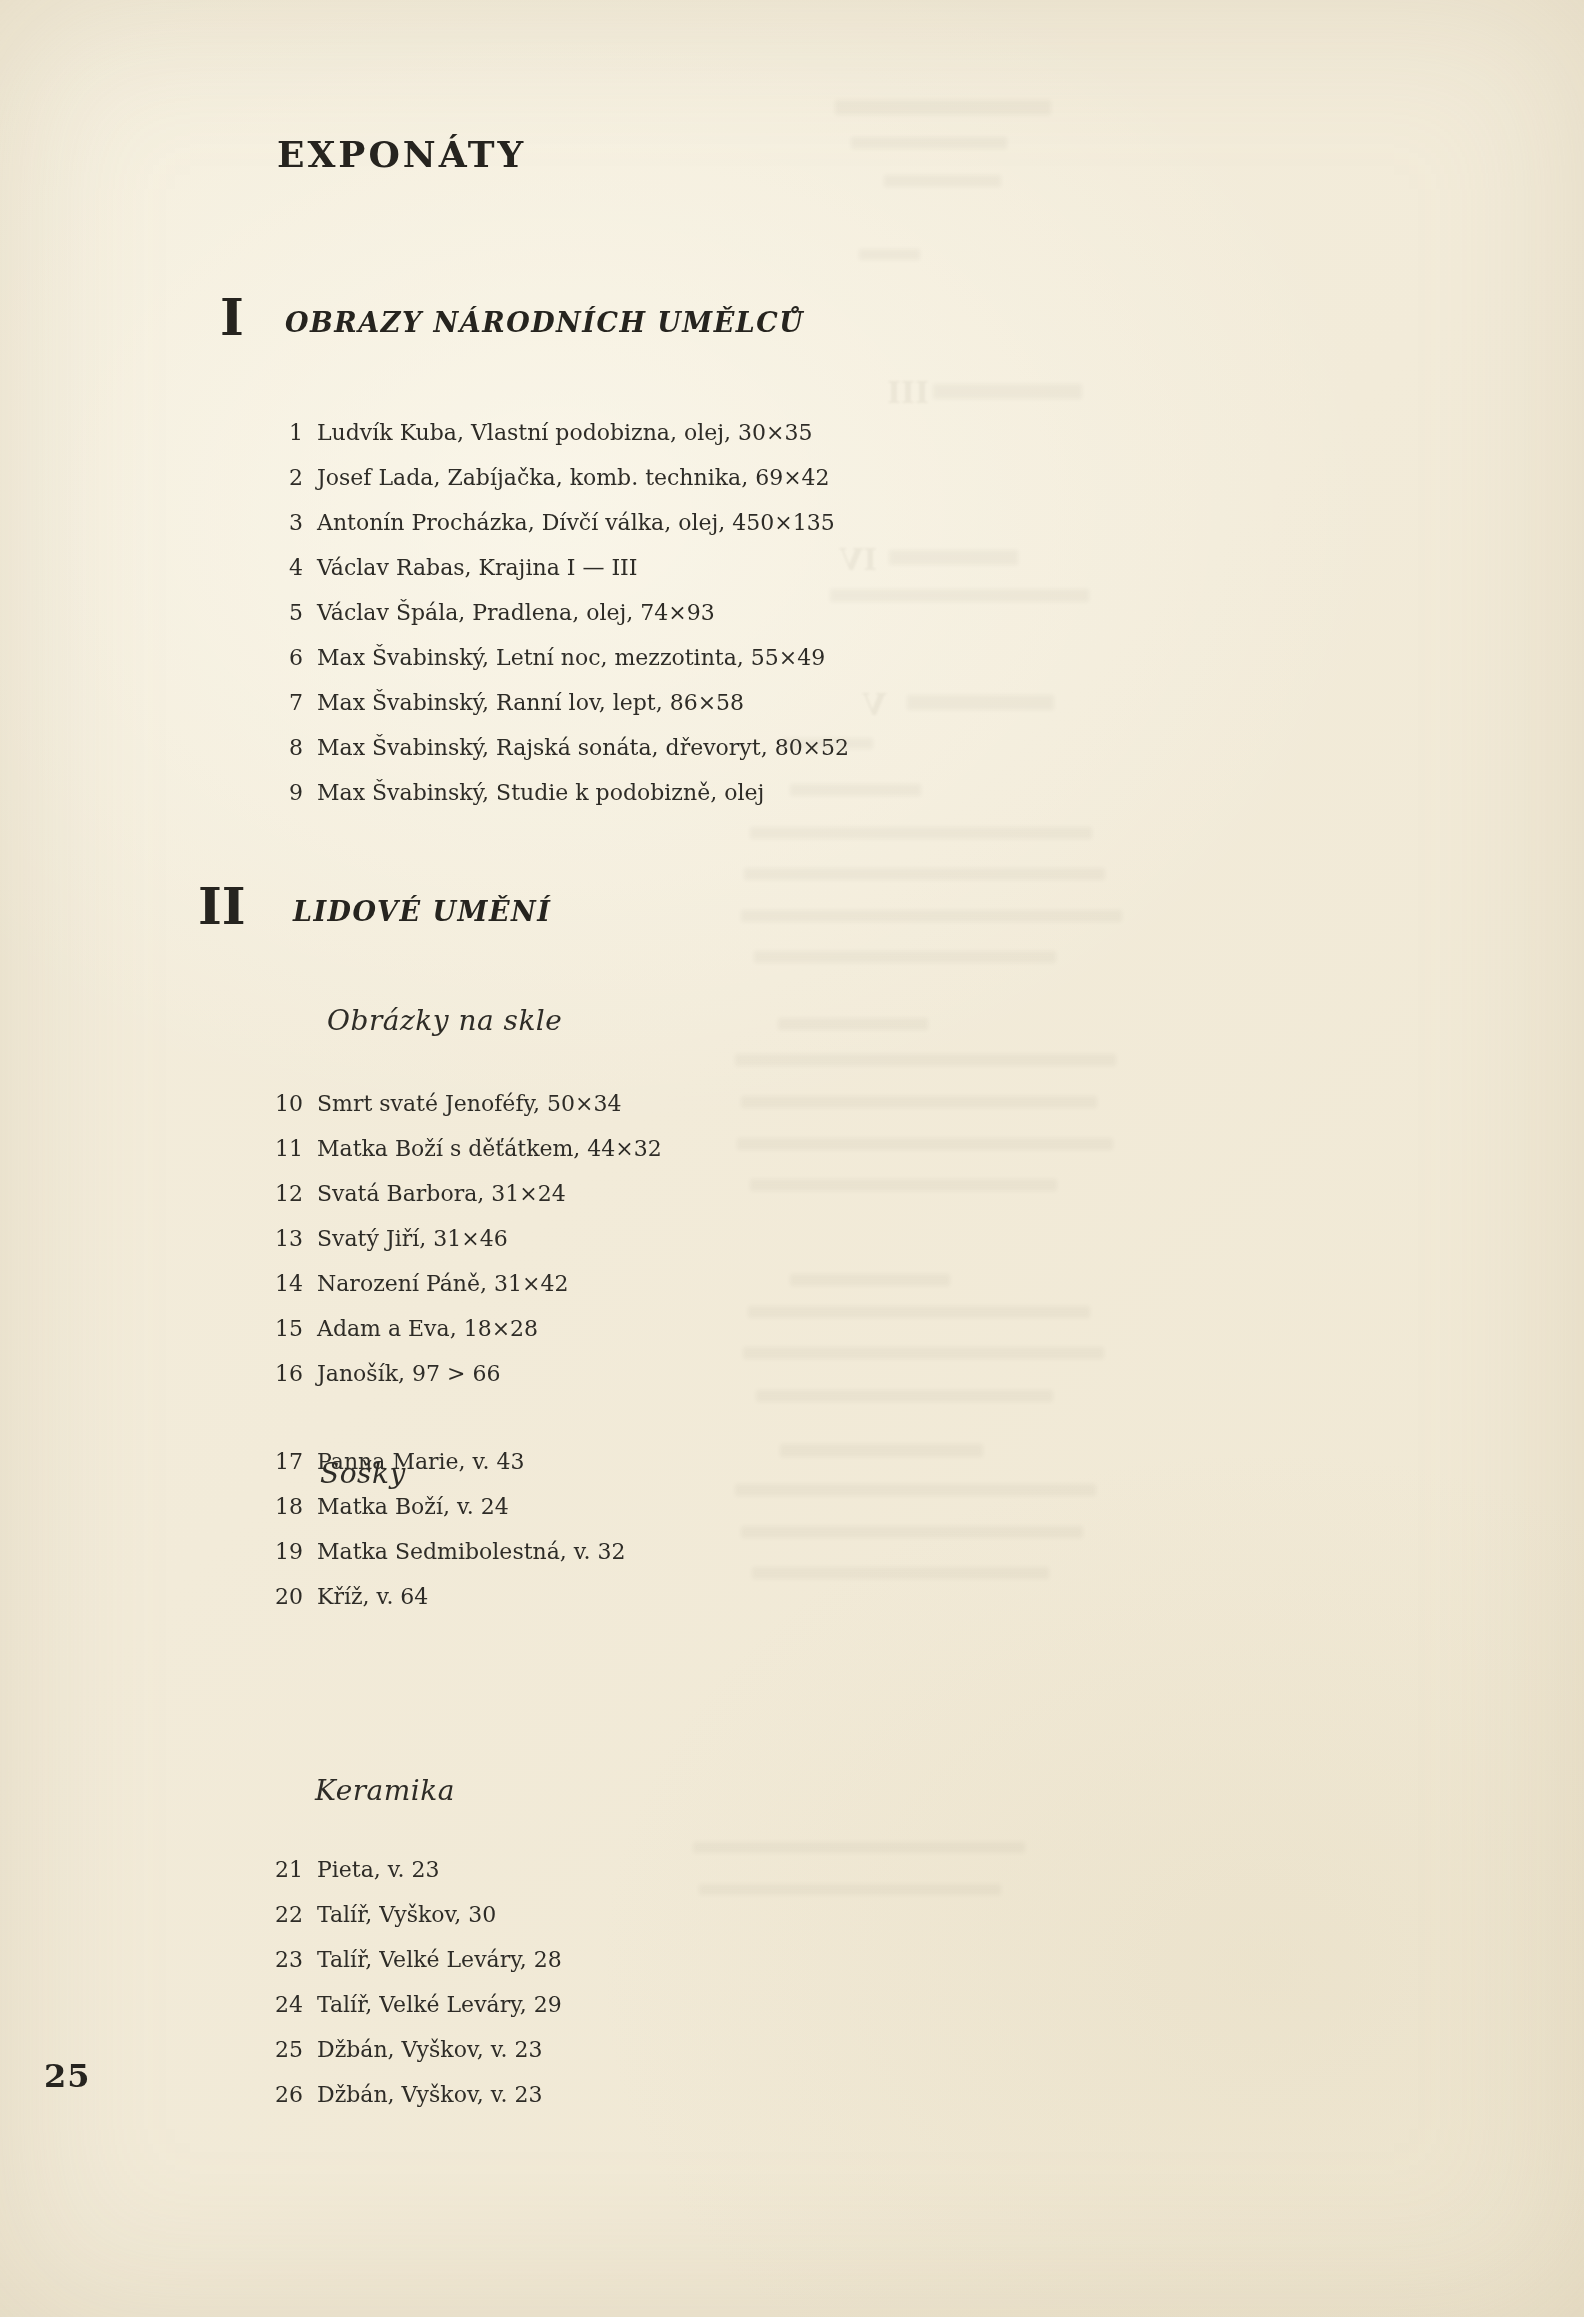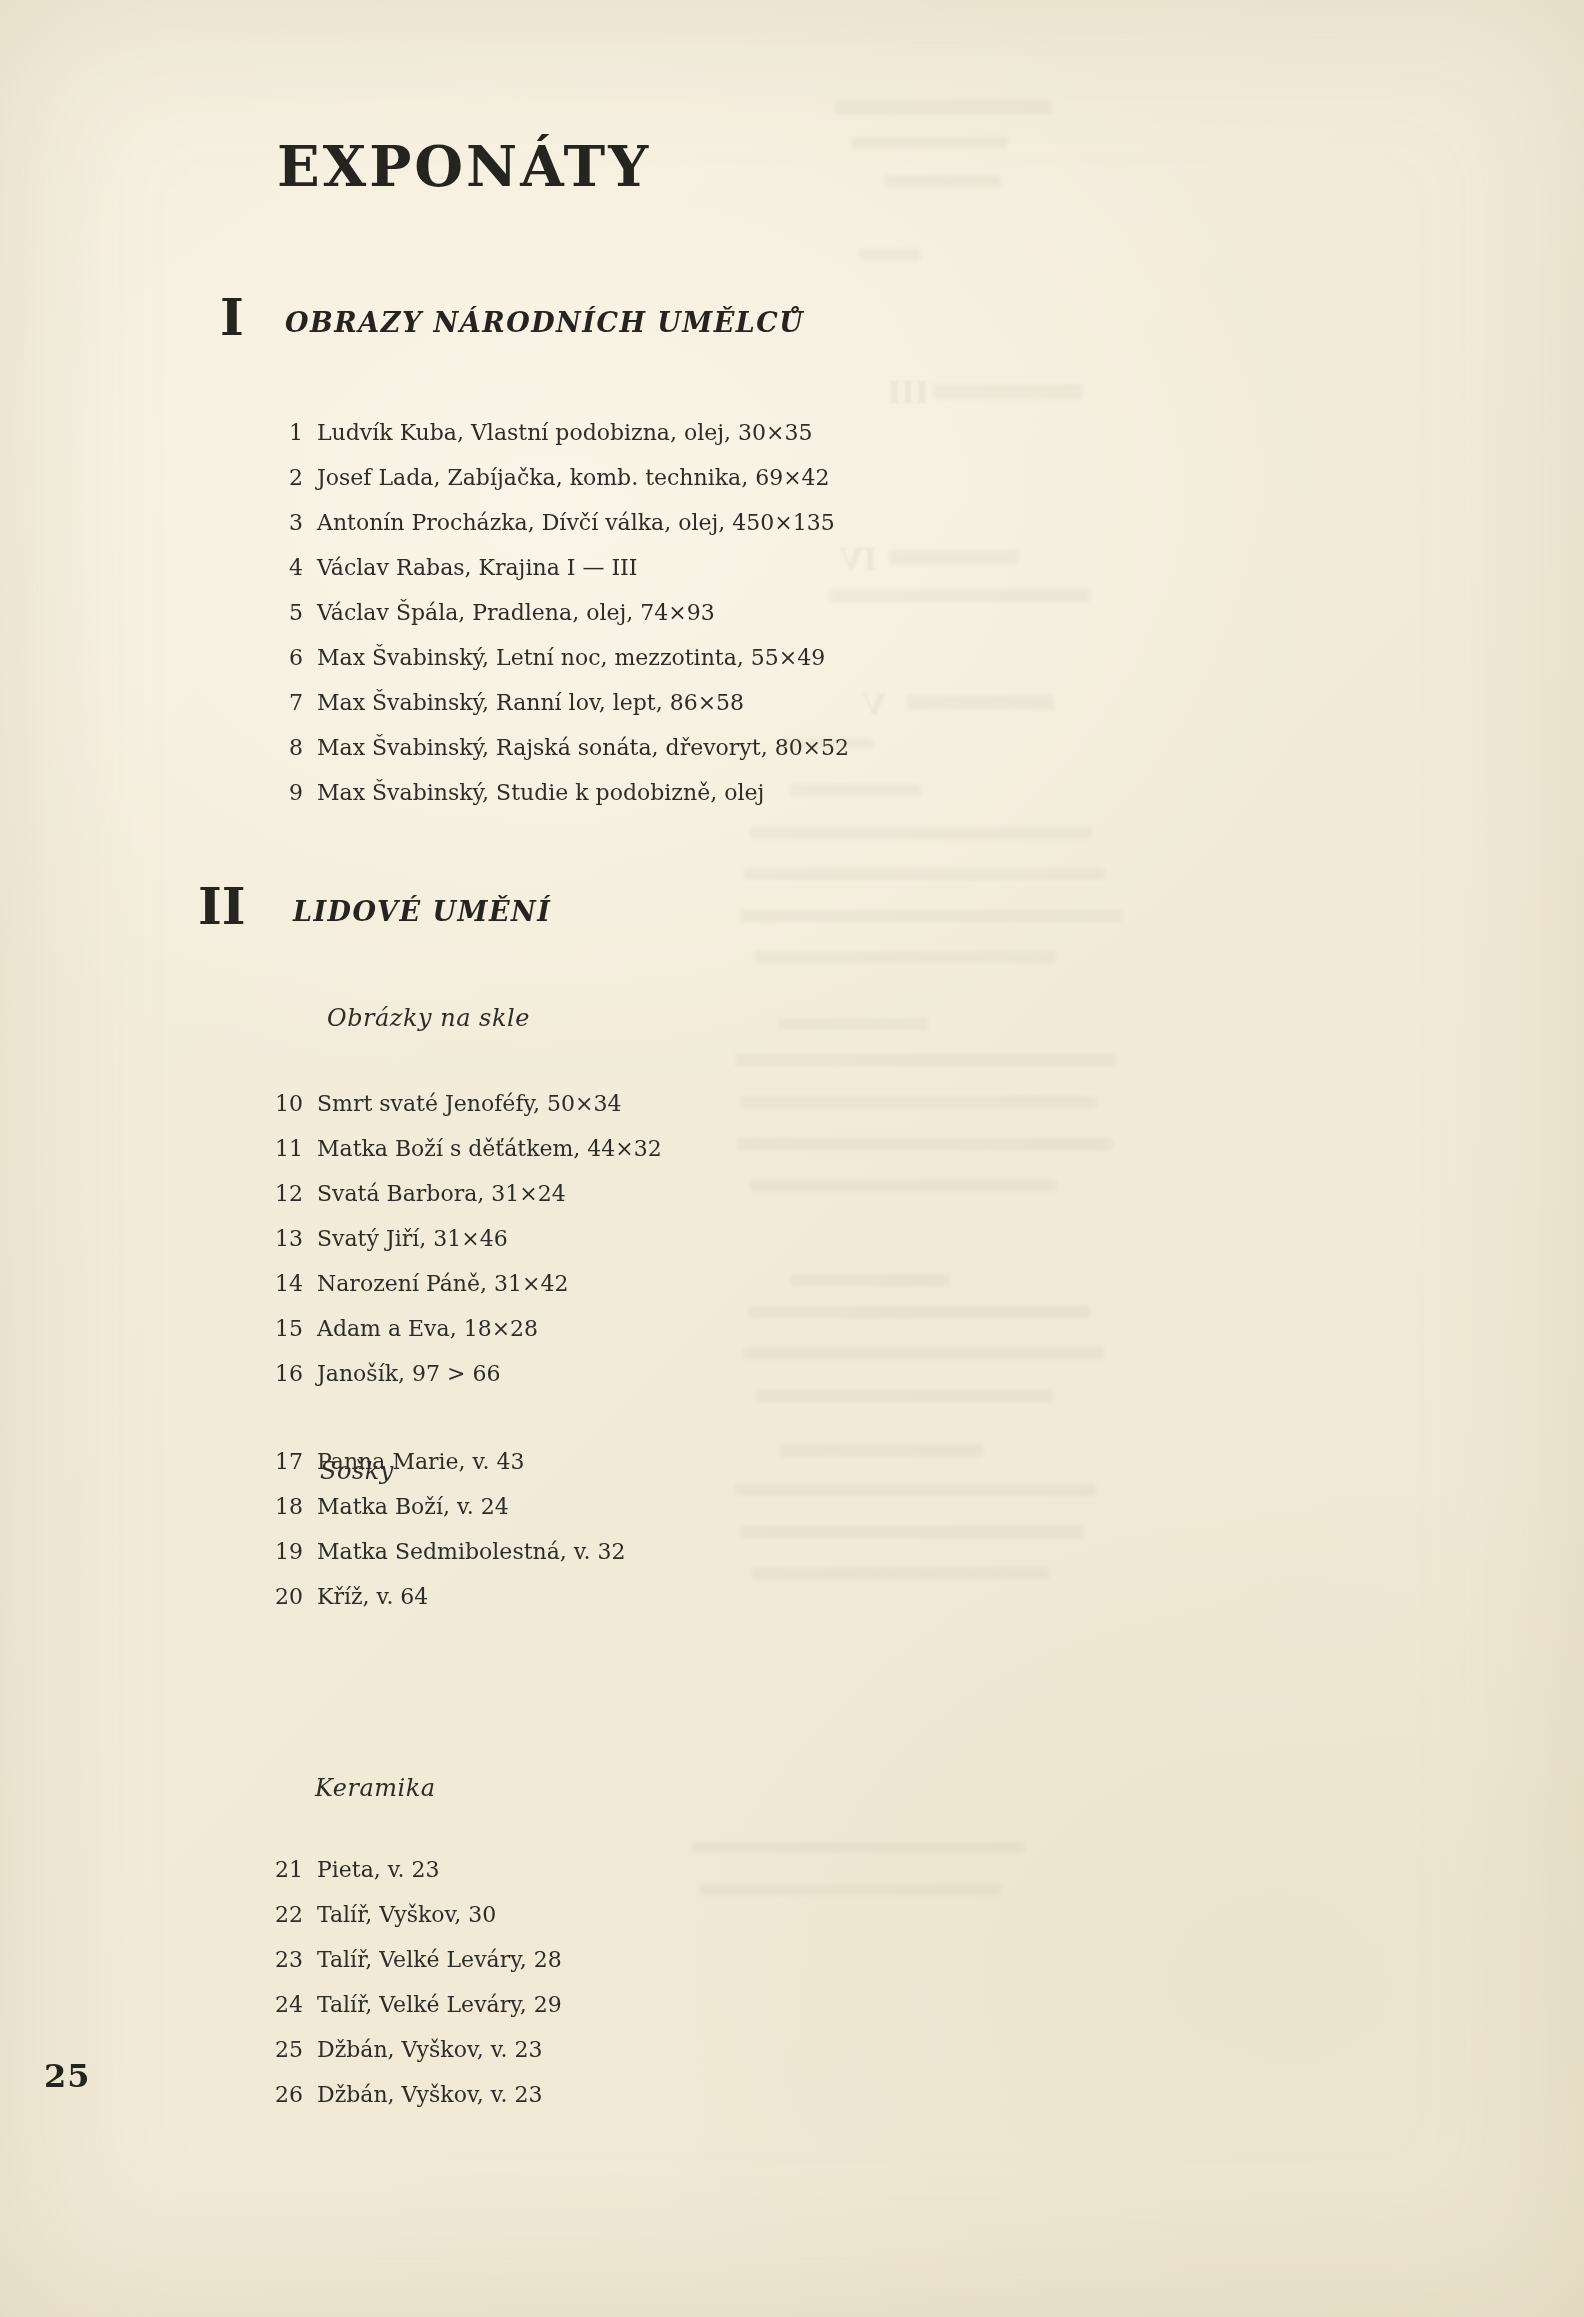--- a/index.html
+++ b/index.html
@@ -11,34 +11,34 @@
       radial-gradient(ellipse 1188px 891px at 35% 22%, rgba(255,253,244,.55), rgba(255,253,244,0) 70%),
       radial-gradient(ellipse 891px 693px at 80% 85%, rgba(222,210,180,.25), rgba(222,210,180,0) 75%),
       linear-gradient(135deg,#f4eedd 0%, #f2ebd9 45%, #efe7d2 100%);
     box-shadow: inset 0 0 158px rgba(186,170,132,.28);
     overflow:hidden;
     font-family:"DejaVu Serif", serif;
     color:#2e2c27;
   }
   .title{
     position:absolute;left:277px;top:133px;
-    font-size:56px;font-weight:bold;letter-spacing:3px;
+    font-size:36px;font-weight:bold;letter-spacing:3px;
     color:#26241f;
   }
   .sec-num{
     position:absolute;
     font-size:51px;font-weight:bold;line-height:48px;color:#26241f;
   }
   .sec-head{
     position:absolute;
     font-size:27px;font-weight:bold;letter-spacing:1.5px;color:#26241f;font-style:italic;
   }
   .subhead{
     position:absolute;
-    font-size:24px;font-style:italic;color:#2e2c27;letter-spacing:0.5px;
+    font-size:28px;font-style:italic;color:#2e2c27;letter-spacing:0.5px;
   }
   .list{position:absolute;left:252px;}
   .row{line-height:45px;white-space:nowrap;font-size:22px;}
   .row .num{display:inline-block;width:51px;text-align:right;margin-right:14px;}
   .pagenum{
     position:absolute;left:44px;top:2057px;
     font-size:32px;font-weight:bold;color:#26241f;letter-spacing:1px;
   }
   
   .gstrip{

